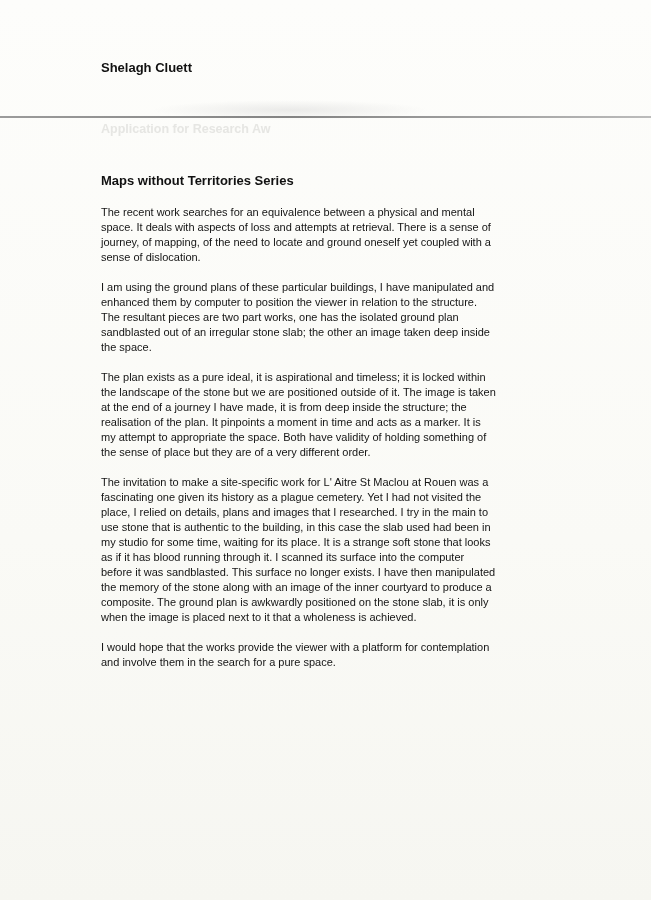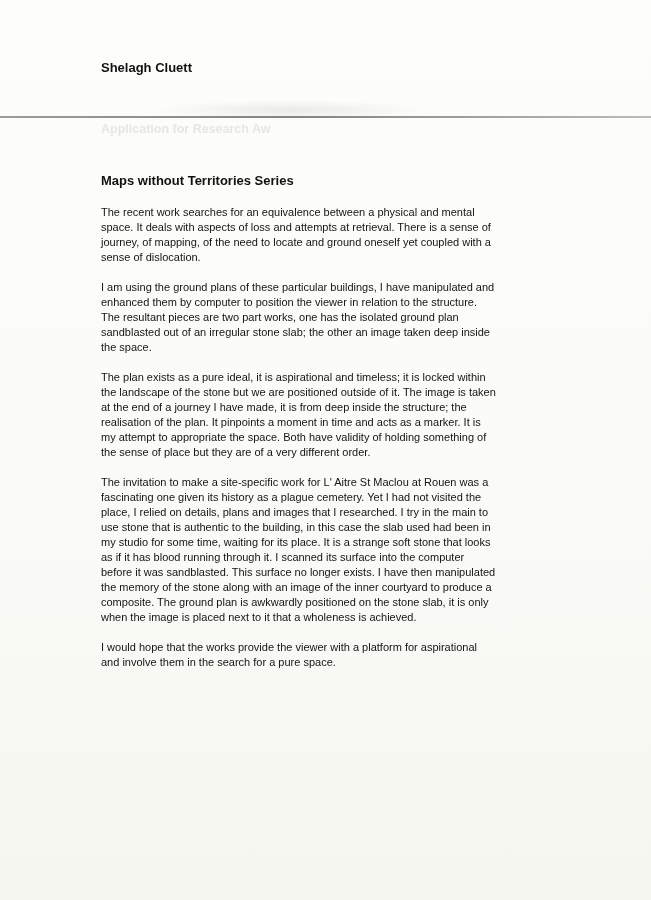--- a/index.html
+++ b/index.html
@@ -104,16 +104,16 @@
     <p>The invitation to make a site-specific work for L' Aitre St Maclou at Rouen was a
 fascinating one given its history as a plague cemetery. Yet I had not visited the
 place, I relied on details, plans and images that I researched. I try in the main to
 use stone that is authentic to the building, in this case the slab used had been in
 my studio for some time, waiting for its place. It is a strange soft stone that looks
 as if it has blood running through it.  I scanned its surface into the computer
 before it was sandblasted. This surface no longer exists. I have then manipulated
 the memory of the stone along with an image of the inner courtyard to produce a
 composite. The ground plan is awkwardly positioned on the stone slab, it is only
 when the image is placed next to it that a wholeness is achieved.</p>
-    <p>I would hope that the works provide the viewer with a platform for aspirational
+    <p>I would hope that the works provide the viewer with a platform for contemplation
 and involve them in the search for a pure space.</p>
   </div>
 </div>
 
 </body></html>

